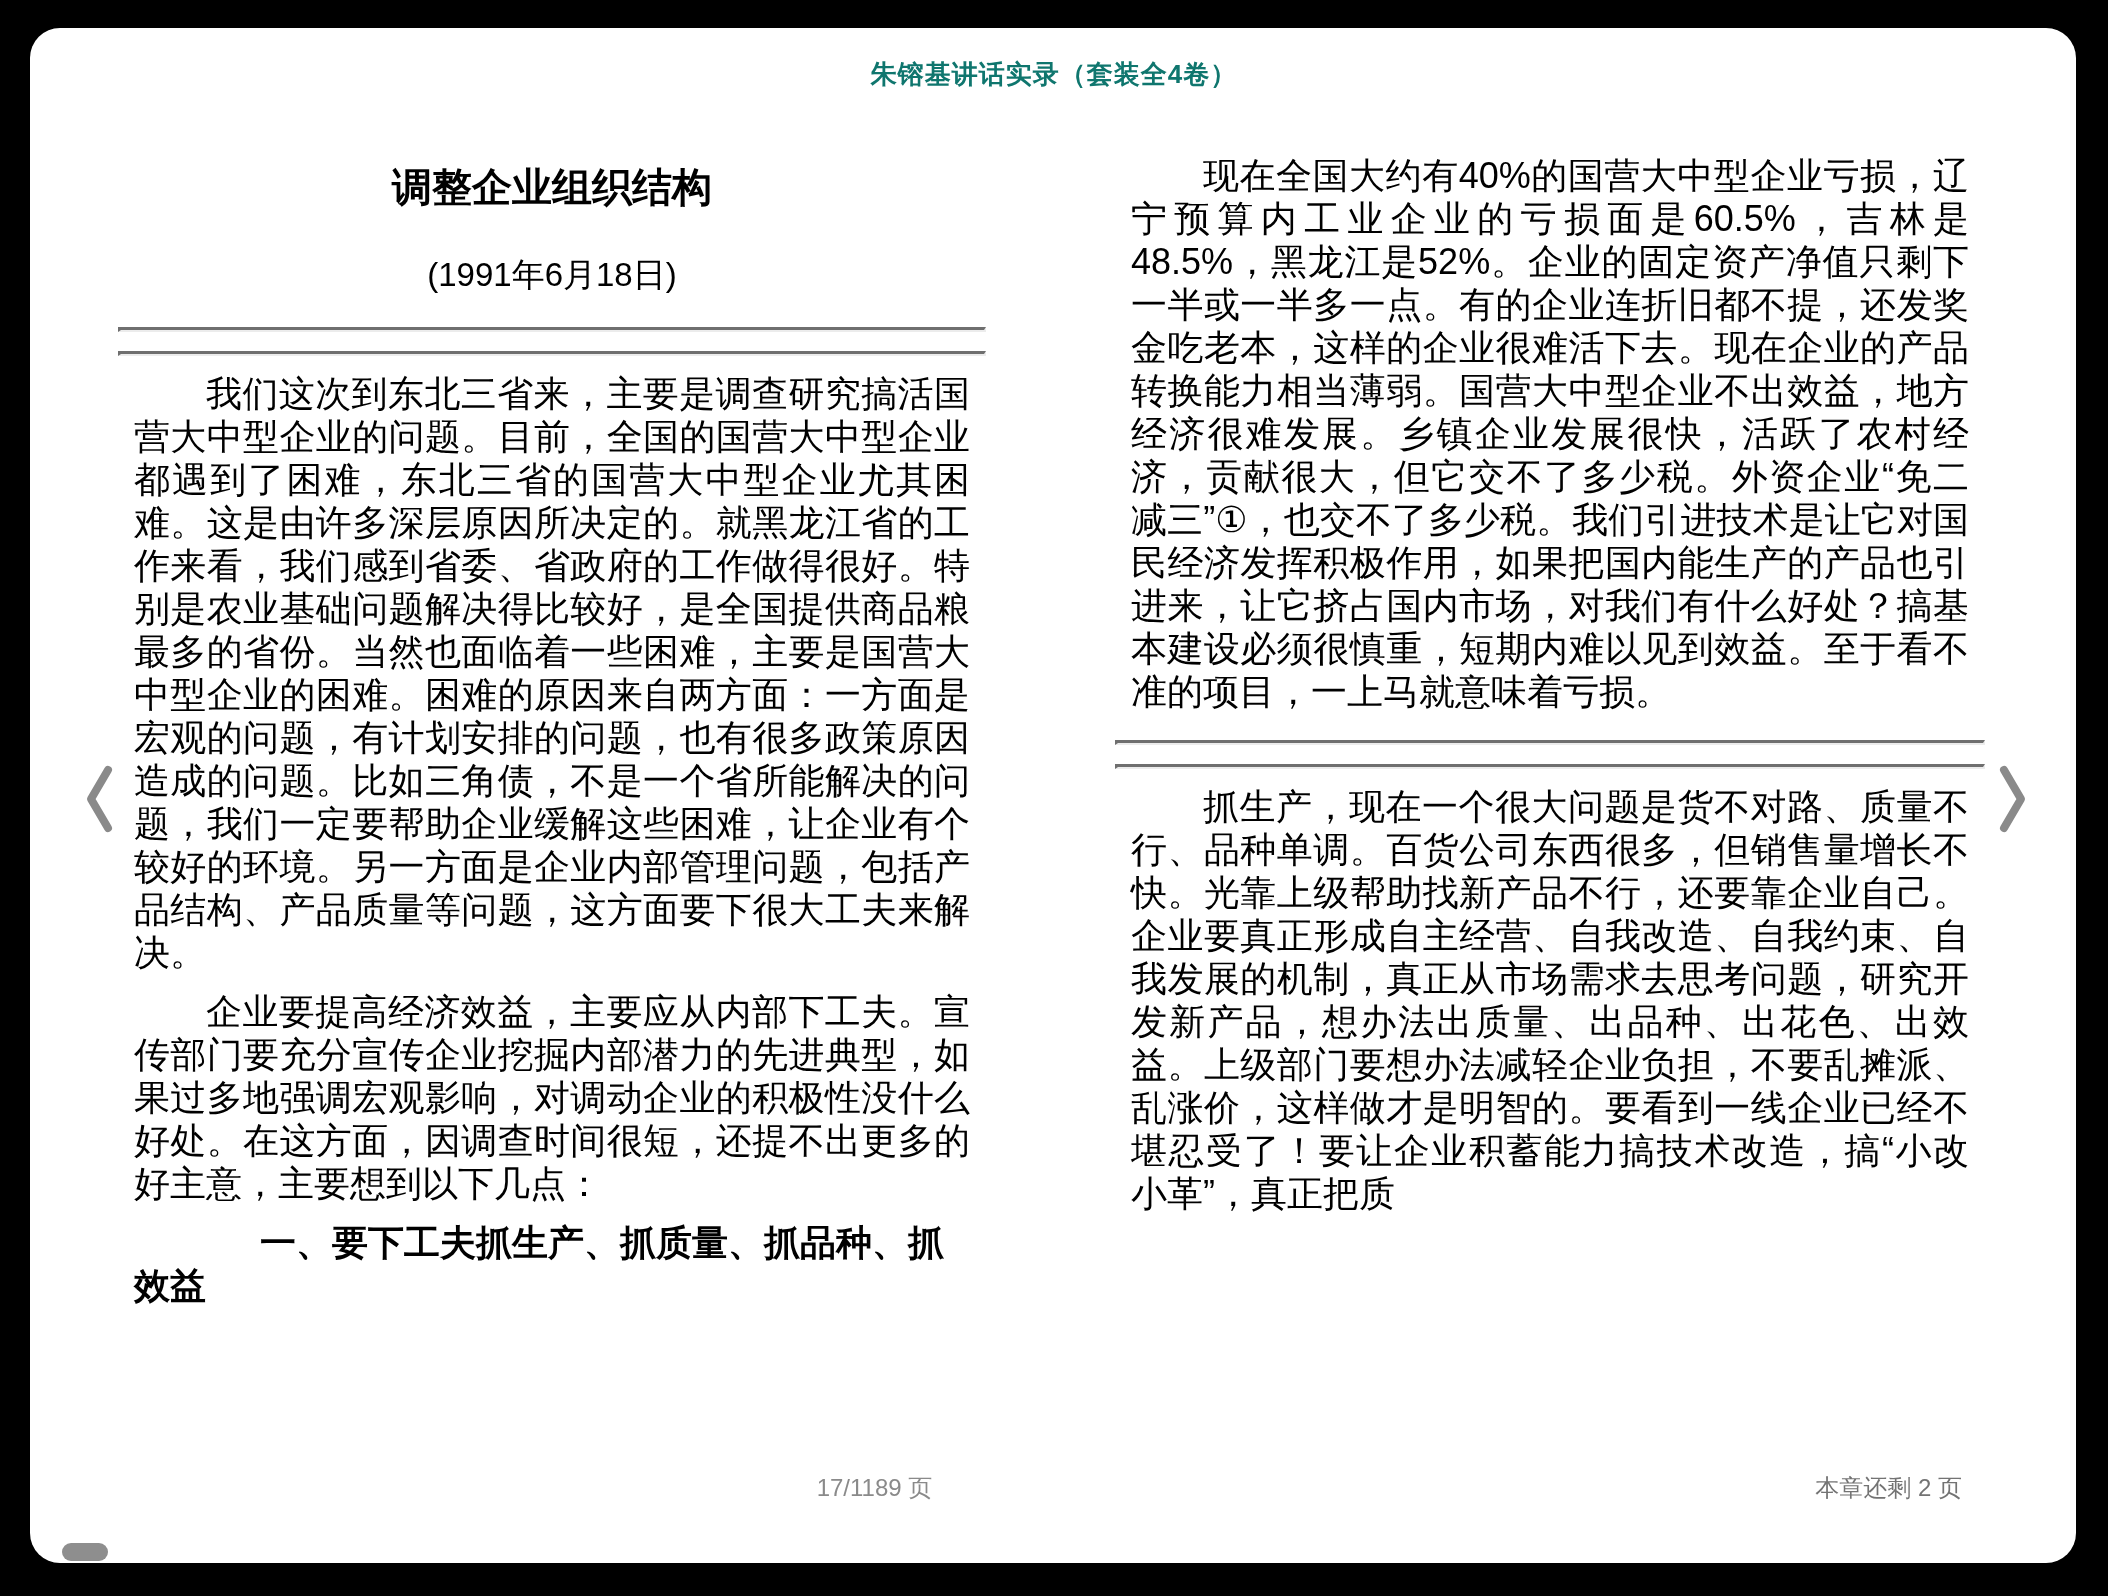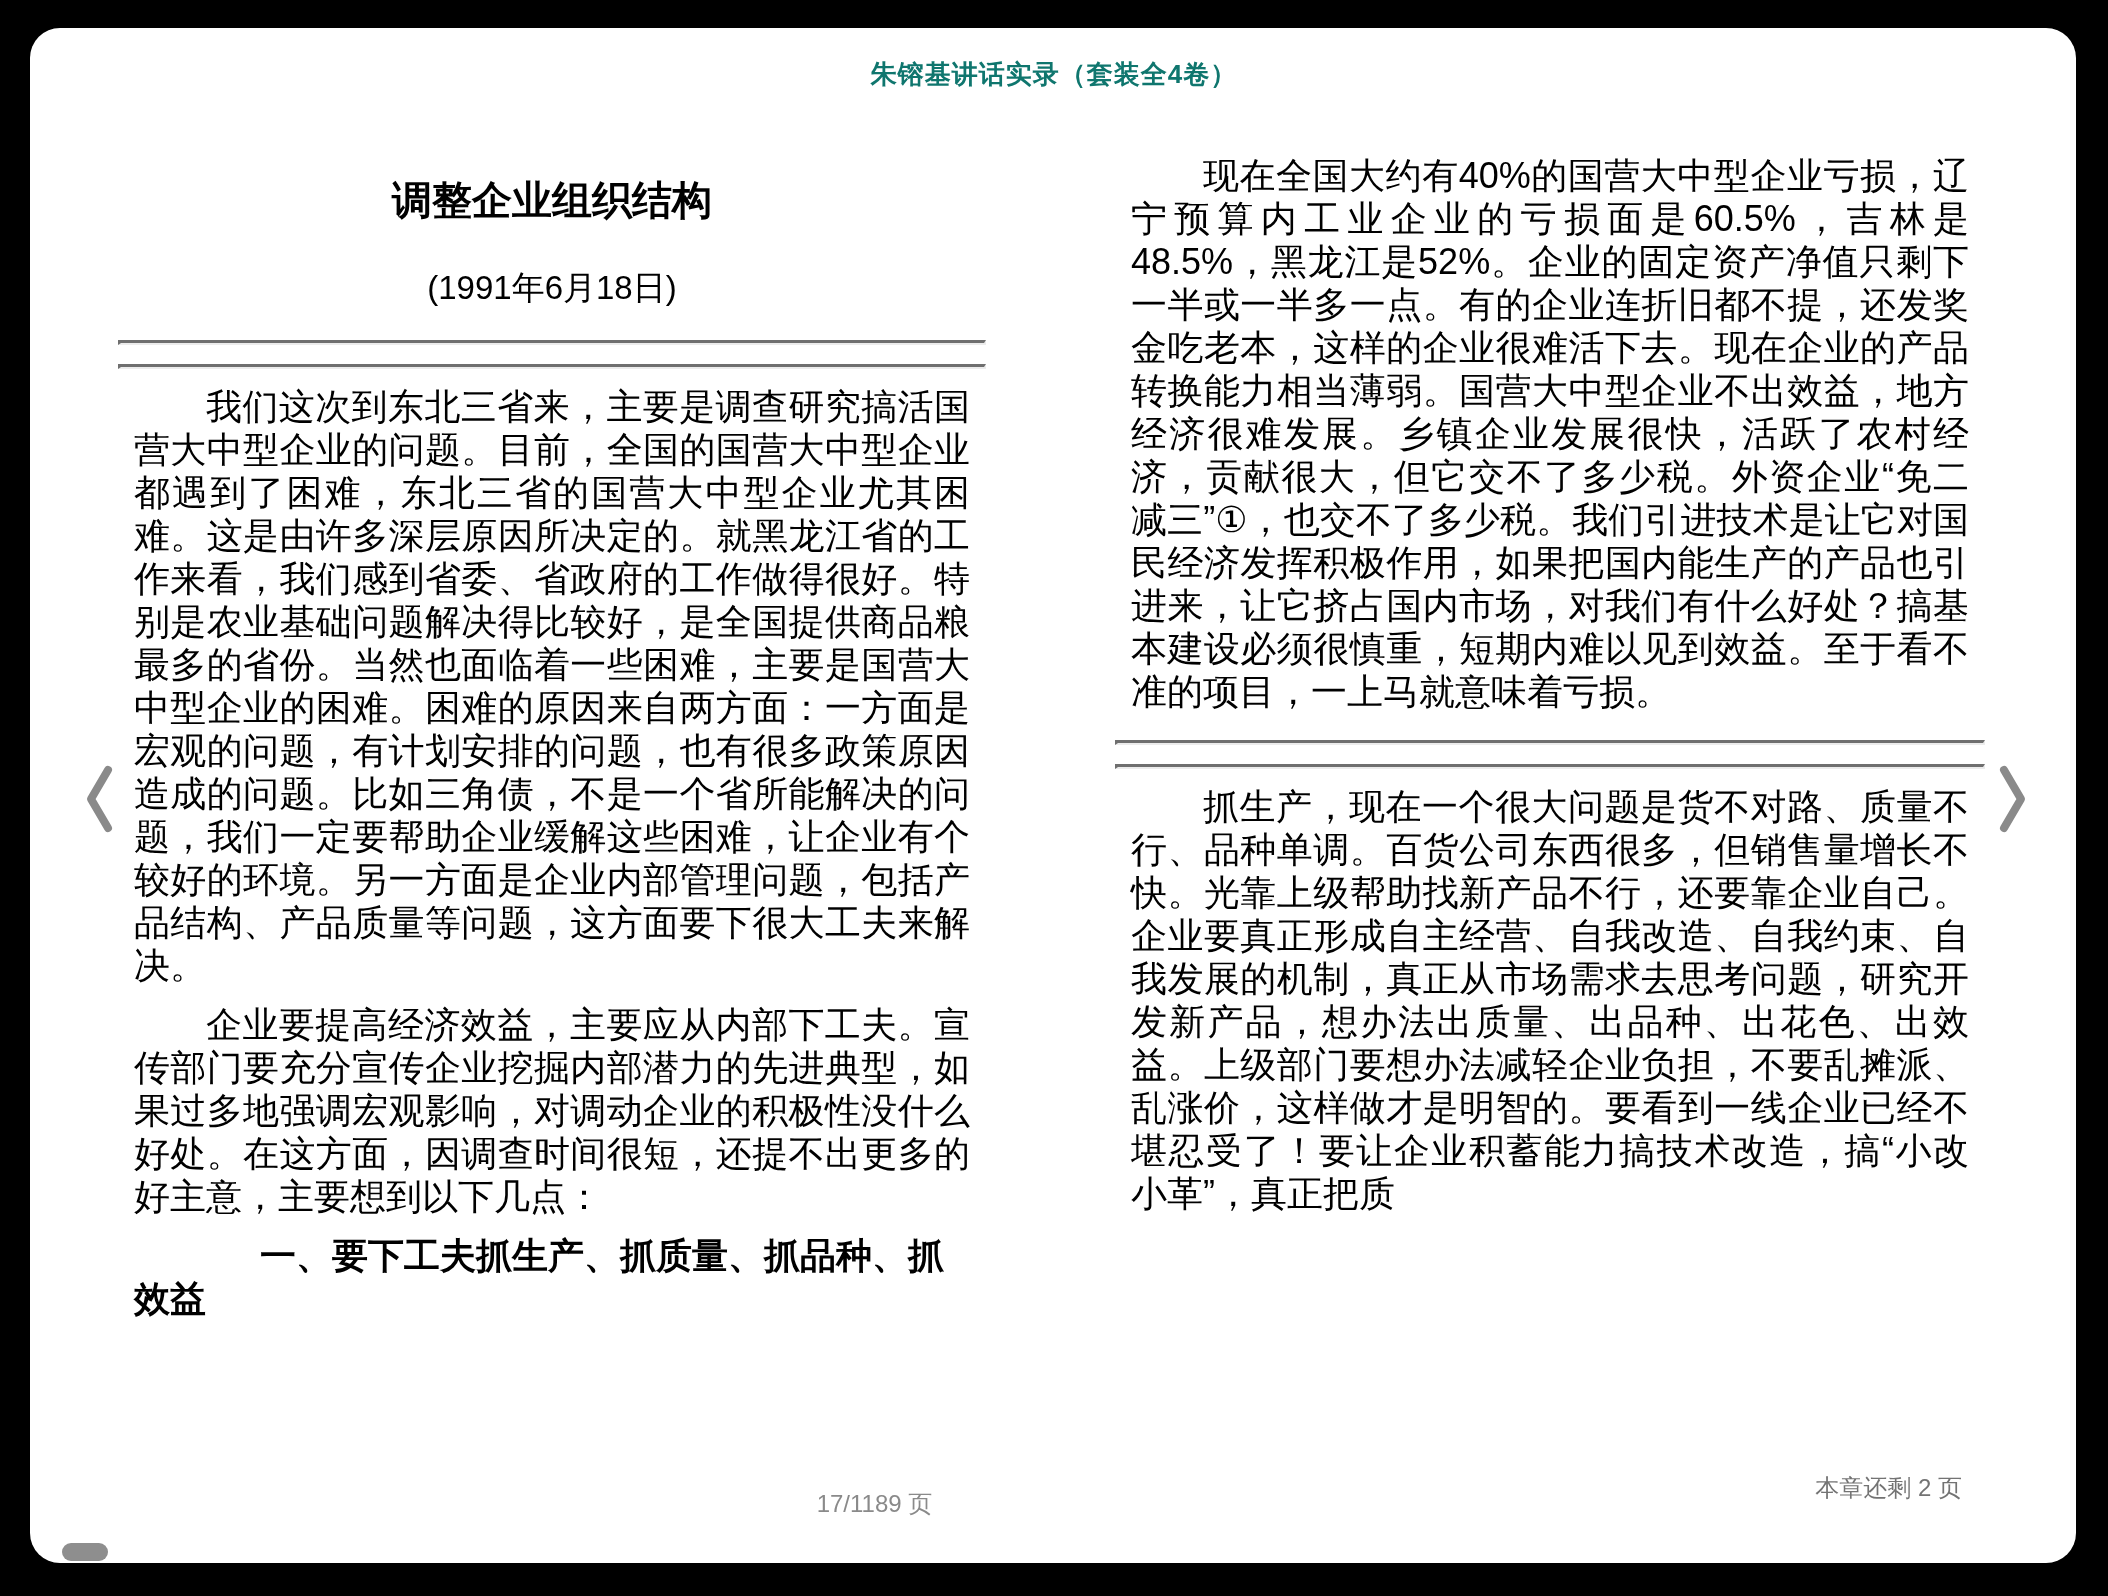--- a/index.html
+++ b/index.html
@@ -37,21 +37,21 @@
     font-weight: 700;
     color: #0f766e;
     letter-spacing: 1px;
   }
   .col {
     position: absolute;
     color: #000000;
     font-size: 36px;
     line-height: 43px;
   }
-  .col-left  { left: 118px;  top: 178px; width: 868px; }
+  .col-left  { left: 118px;  top: 165px; width: 868px; }
   .col-right { left: 1115px; top: 138px; width: 870px; }
   .article-title {
     margin: 0;
     font-size: 40px;
     line-height: 44px;
     font-weight: 700;
     text-align: center;
   }
   .article-date {
     margin: 46px 0 0 0;
@@ -90,21 +90,20 @@
   }
   .footer-center {
     position: absolute;
     left: 0;
     top: 1474px;
     width: 1749px;
     text-align: center;
     font-size: 24px;
     line-height: 28px;
     color: #8a8a8a;
-    margin-top: 16px;
   }
   .footer-right {
     position: absolute;
     right: 146px;
     top: 1474px;
     font-size: 24px;
     line-height: 28px;
     color: #737373;
   }
   .chevron {

